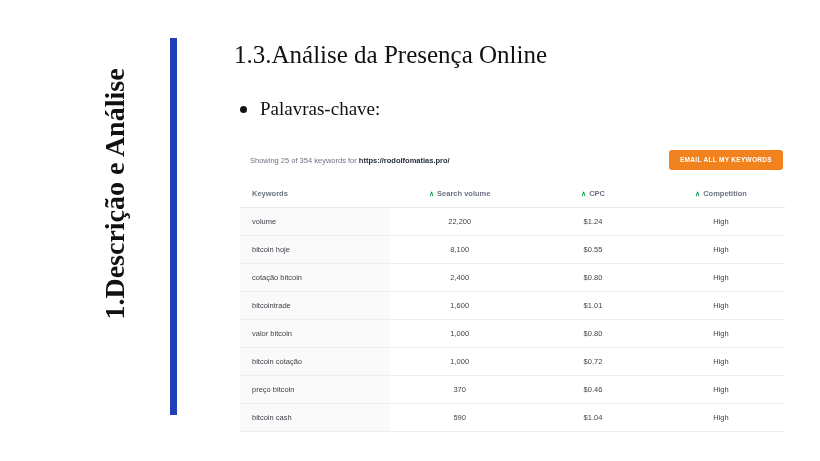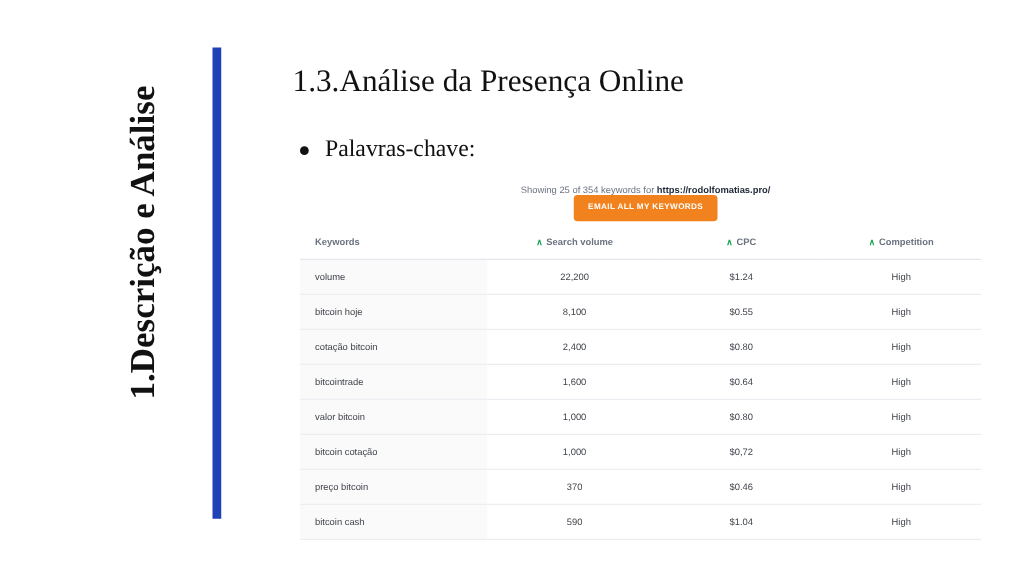--- a/index.html
+++ b/index.html
@@ -53,21 +53,21 @@
   .content {
     position: absolute;
     left: 234px;
     top: 38px;
     width: 560px;
   }
   .slide-title {
     font-family: "Liberation Serif", serif;
     font-size: 25px;
     color: #111111;
-    margin: 11px 0 0 0;
+    margin: 0 0 0 0;
     line-height: 34px;
     font-weight: 400;
   }
   .bullet-row {
     display: flex;
     align-items: center;
     margin-top: 26px;
     margin-left: 6px;
     text-align: center;
   }
@@ -93,21 +93,20 @@
     width: 545px;
     background: #ffffff;
     font-family: "Liberation Sans", sans-serif;
   }
   .card-head {
     display: flex;
     align-items: center;
     justify-content: space-between;
     padding: 4px 2px 0 10px;
     height: 26px;
-    flex-direction: column;
   }
   .showing {
     font-size: 7.5px;
     color: #6b7280;
     white-space: nowrap;
   }
   .showing b {
     color: #1f2937;
     font-weight: 700;
   }
@@ -218,21 +217,21 @@
       </tr>
       <tr class="shaded">
         <td class="col-kw">cotação bitcoin</td>
         <td>2,400</td>
         <td>$0.80</td>
         <td>High</td>
       </tr>
       <tr class="shaded">
         <td class="col-kw">bitcointrade</td>
         <td>1,600</td>
-        <td>$0.64</td>
+        <td>$1.01</td>
         <td>High</td>
       </tr>
       <tr class="shaded">
         <td class="col-kw">valor bitcoin</td>
         <td>1,000</td>
         <td>$0.80</td>
         <td>High</td>
       </tr>
       <tr class="shaded">
         <td class="col-kw">bitcoin cotação</td>

